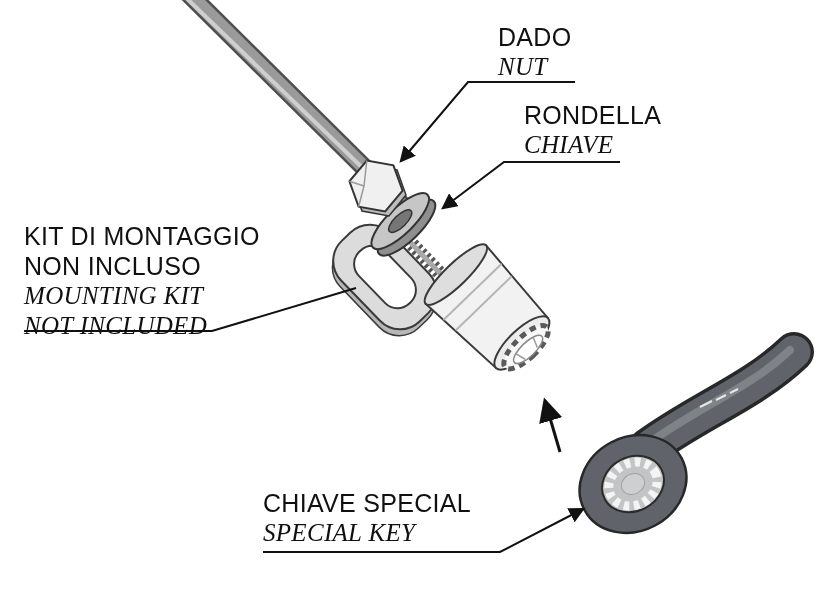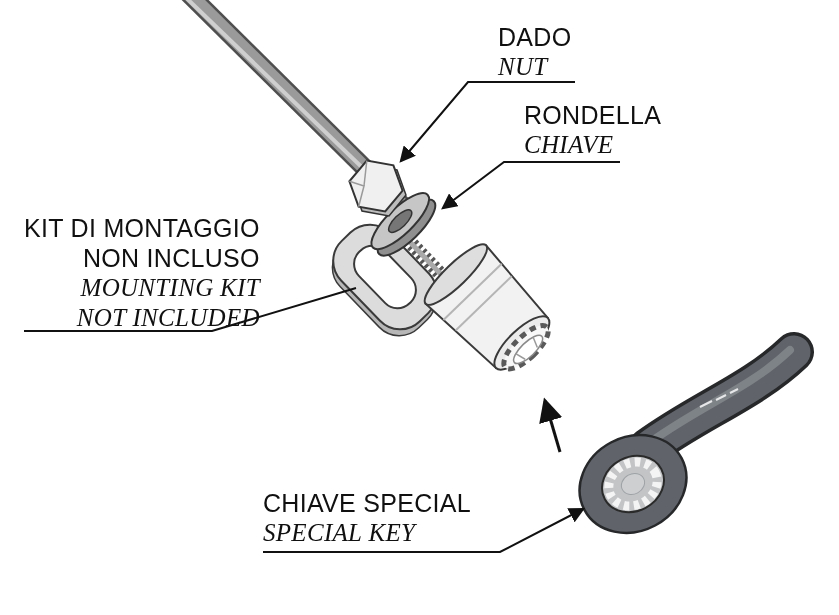--- a/index.html
+++ b/index.html
@@ -115,21 +115,21 @@
   <div class="label" style="left:498px; top:22px;">
     <div class="it">DADO</div>
     <div class="en">NUT</div>
   </div>
 
   <div class="label" style="left:524px; top:100px;">
     <div class="it">RONDELLA</div>
     <div class="en">CHIAVE</div>
   </div>
 
-  <div class="label" style="left:24px; top:213px;text-align:right;">
+  <div class="label" style="left:24px; top:221px;">
     <div class="it">KIT DI MONTAGGIO</div>
     <div class="it">NON INCLUSO</div>
     <div class="en">MOUNTING KIT</div>
     <div class="en">NOT INCLUDED</div>
   </div>
 
   <div class="label" style="left:263px; top:488px;">
     <div class="it">CHIAVE SPECIAL</div>
     <div class="en">SPECIAL KEY</div>
   </div>

